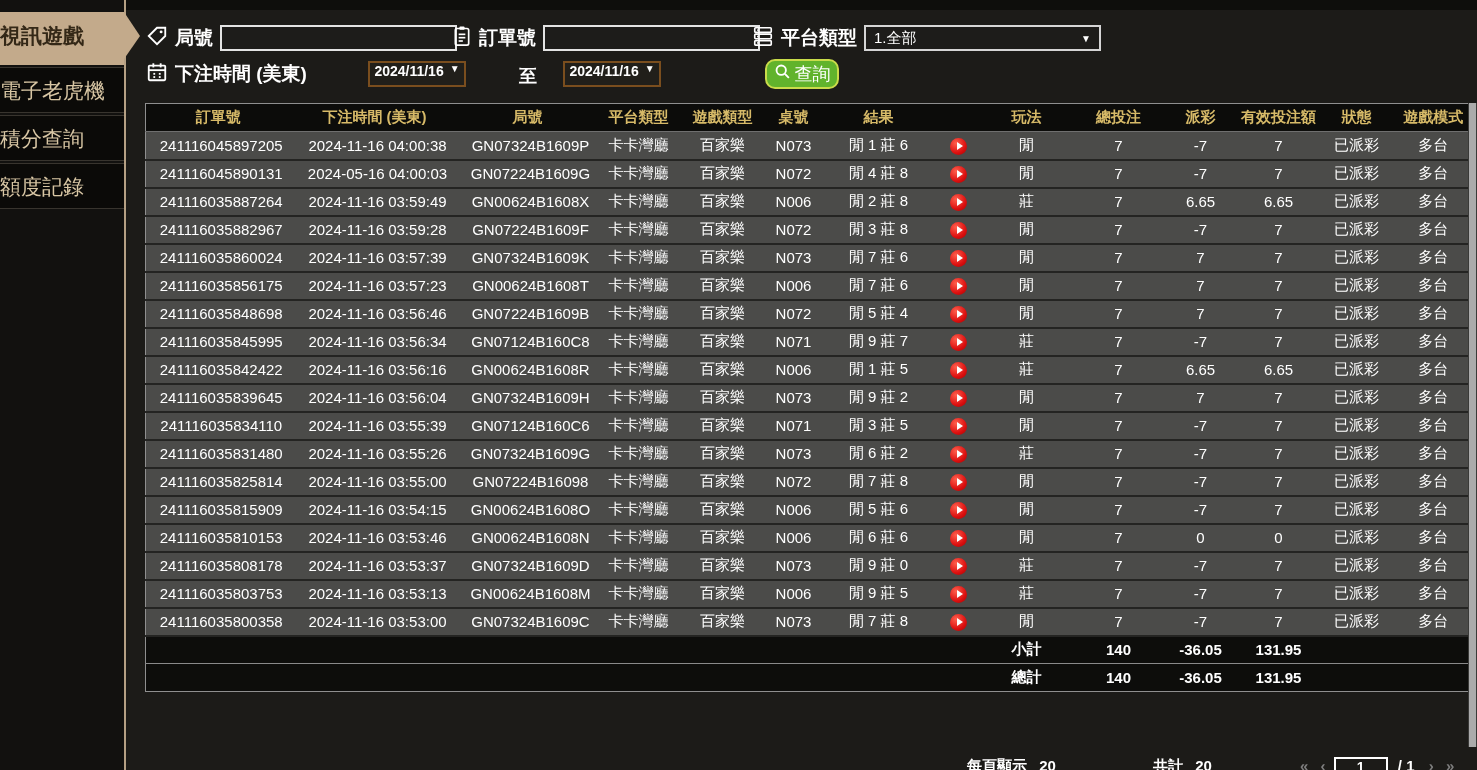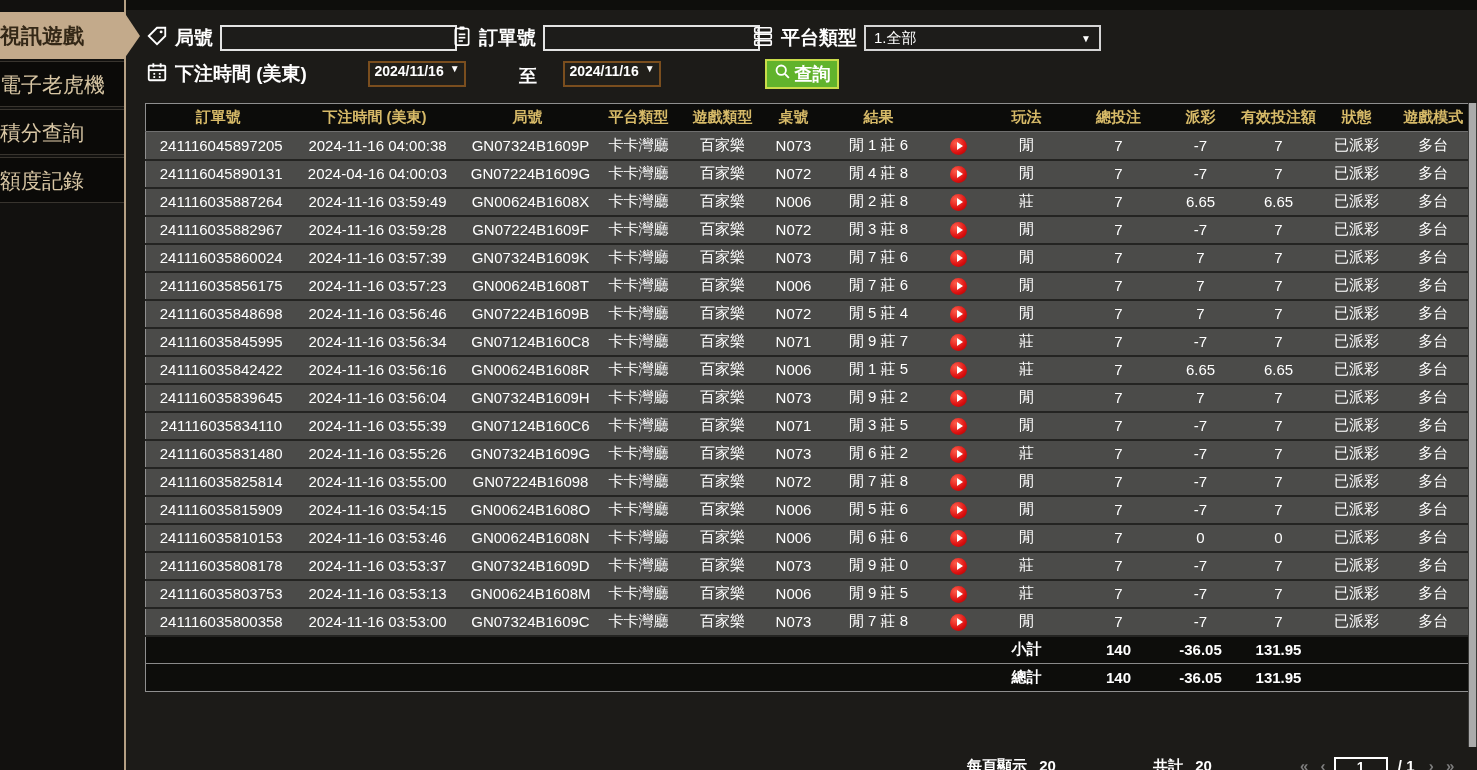--- a/index.html
+++ b/index.html
@@ -12,35 +12,35 @@
   .top-strip{left:0;top:0;width:1477px;height:10px;background:#0e0e0c}
   .side-col{left:0;top:0;width:124px;height:770px;background:#12110f}
   .v-divider{left:124px;top:0;width:2px;height:770px;background:#b5a084}
   .panel{left:126px;top:10px;width:1351px;height:760px;background:#1c1b18}
 
   
   .sidebar{left:0;top:12px;width:124px}
   .side-item{position:relative;width:124px;height:46px;line-height:46px;margin-bottom:2px;
     background:#0b0a08;color:#d8c6a4;font-size:21px;white-space:nowrap;cursor:pointer;
     border-top:1px solid #38342e;border-bottom:1px solid #38342e;overflow:visible}
-  .side-item.active{background:#c3aa8b;color:#342817;font-weight:bold;border:none;height:47px;line-height:47px}
+  .side-item.active{background:#c3aa8b;color:#342817;font-weight:bold;border:none;height:53px;line-height:47px}
   .side-item.active::after{content:"";position:absolute;right:-16px;top:0;width:0;height:0;
     border-left:16px solid #c3aa8b;border-top:24px solid transparent;border-bottom:23px solid transparent}
 
   
   .f-label{color:#fff;font-weight:bold;font-size:19px;white-space:nowrap}
   .f-row{display:flex;align-items:center;gap:7px}
   .f-input{background:#1d1c1a;border:2px solid #e3e3e3;height:26px;color:#fff;font-size:14px;padding:0 6px;outline:none}
   .f-select{background:#1d1c1a;border:2px solid #d5d5d5;height:26px;color:#fff;font-size:15px;
     display:flex;align-items:center;justify-content:space-between;padding:0 8px;cursor:pointer}
   .date-box{background:#211f1a;border:2px solid #7a4e1e;height:26px;color:#fff;font-size:14px;font-weight:bold;
     display:flex;align-items:flex-start;justify-content:center;gap:6px;cursor:pointer}
   .caret{font-size:10px;color:#fff}
-  .search-btn{background:#61b32c;border:2px solid #c9dc4a;border-radius:0;height:30px;width:74px;
-    display:flex;align-items:center;justify-content:center;gap:4px;color:#fff;font-size:18px;font-weight:bold;cursor:pointer}
+  .search-btn{background:#61b32c;border:2px solid #c9dc4a;border-radius:10px;height:30px;width:74px;
+    display:flex;align-items:center;justify-content:center;gap:4px;color:#fff;font-size:18px;font-weight:normal;cursor:pointer}
   .icon{display:inline-block;vertical-align:middle}
 
   
   .tbl-wrap{left:145px;top:103px;width:1326px}
   #records{border-collapse:collapse;table-layout:fixed;width:1326px;border:1px solid #8f8f8f}
   #records th{background:#0c0c0a;color:#d7ba68;font-weight:bold;font-size:15px;height:28px;
     border-bottom:1px solid #6f6f6f;white-space:nowrap;overflow:hidden}
   #records td{height:28px;font-size:15px;color:#fff;text-align:center;white-space:nowrap;overflow:hidden}
   tr.row{background:#4b4b49;border-bottom:2px solid #242422;cursor:pointer}
   tr.row.selected{background:#b1b1ae}
@@ -208,21 +208,21 @@
             </span></td>
           <td>閒</td>
           <td>7</td>
           <td class="neg">-7</td>
           <td>7</td>
           <td class="status">已派彩</td>
           <td>多台</td>
         </tr>
         <tr class="row">
           <td class="c-left">241116045890131</td>
-          <td class="c-left">2024-04-16 04:00:03</td>
+          <td class="c-left">2024-05-16 04:00:03</td>
           <td class="c-left">GN07224B1609G</td>
           <td>卡卡灣廳</td>
           <td>百家樂</td>
           <td>N072</td>
           <td>閒 4 莊 8</td>
           <td><span class="play-btn">
               <span class="play-tri"></span>
             </span></td>
           <td>閒</td>
           <td>7</td>

